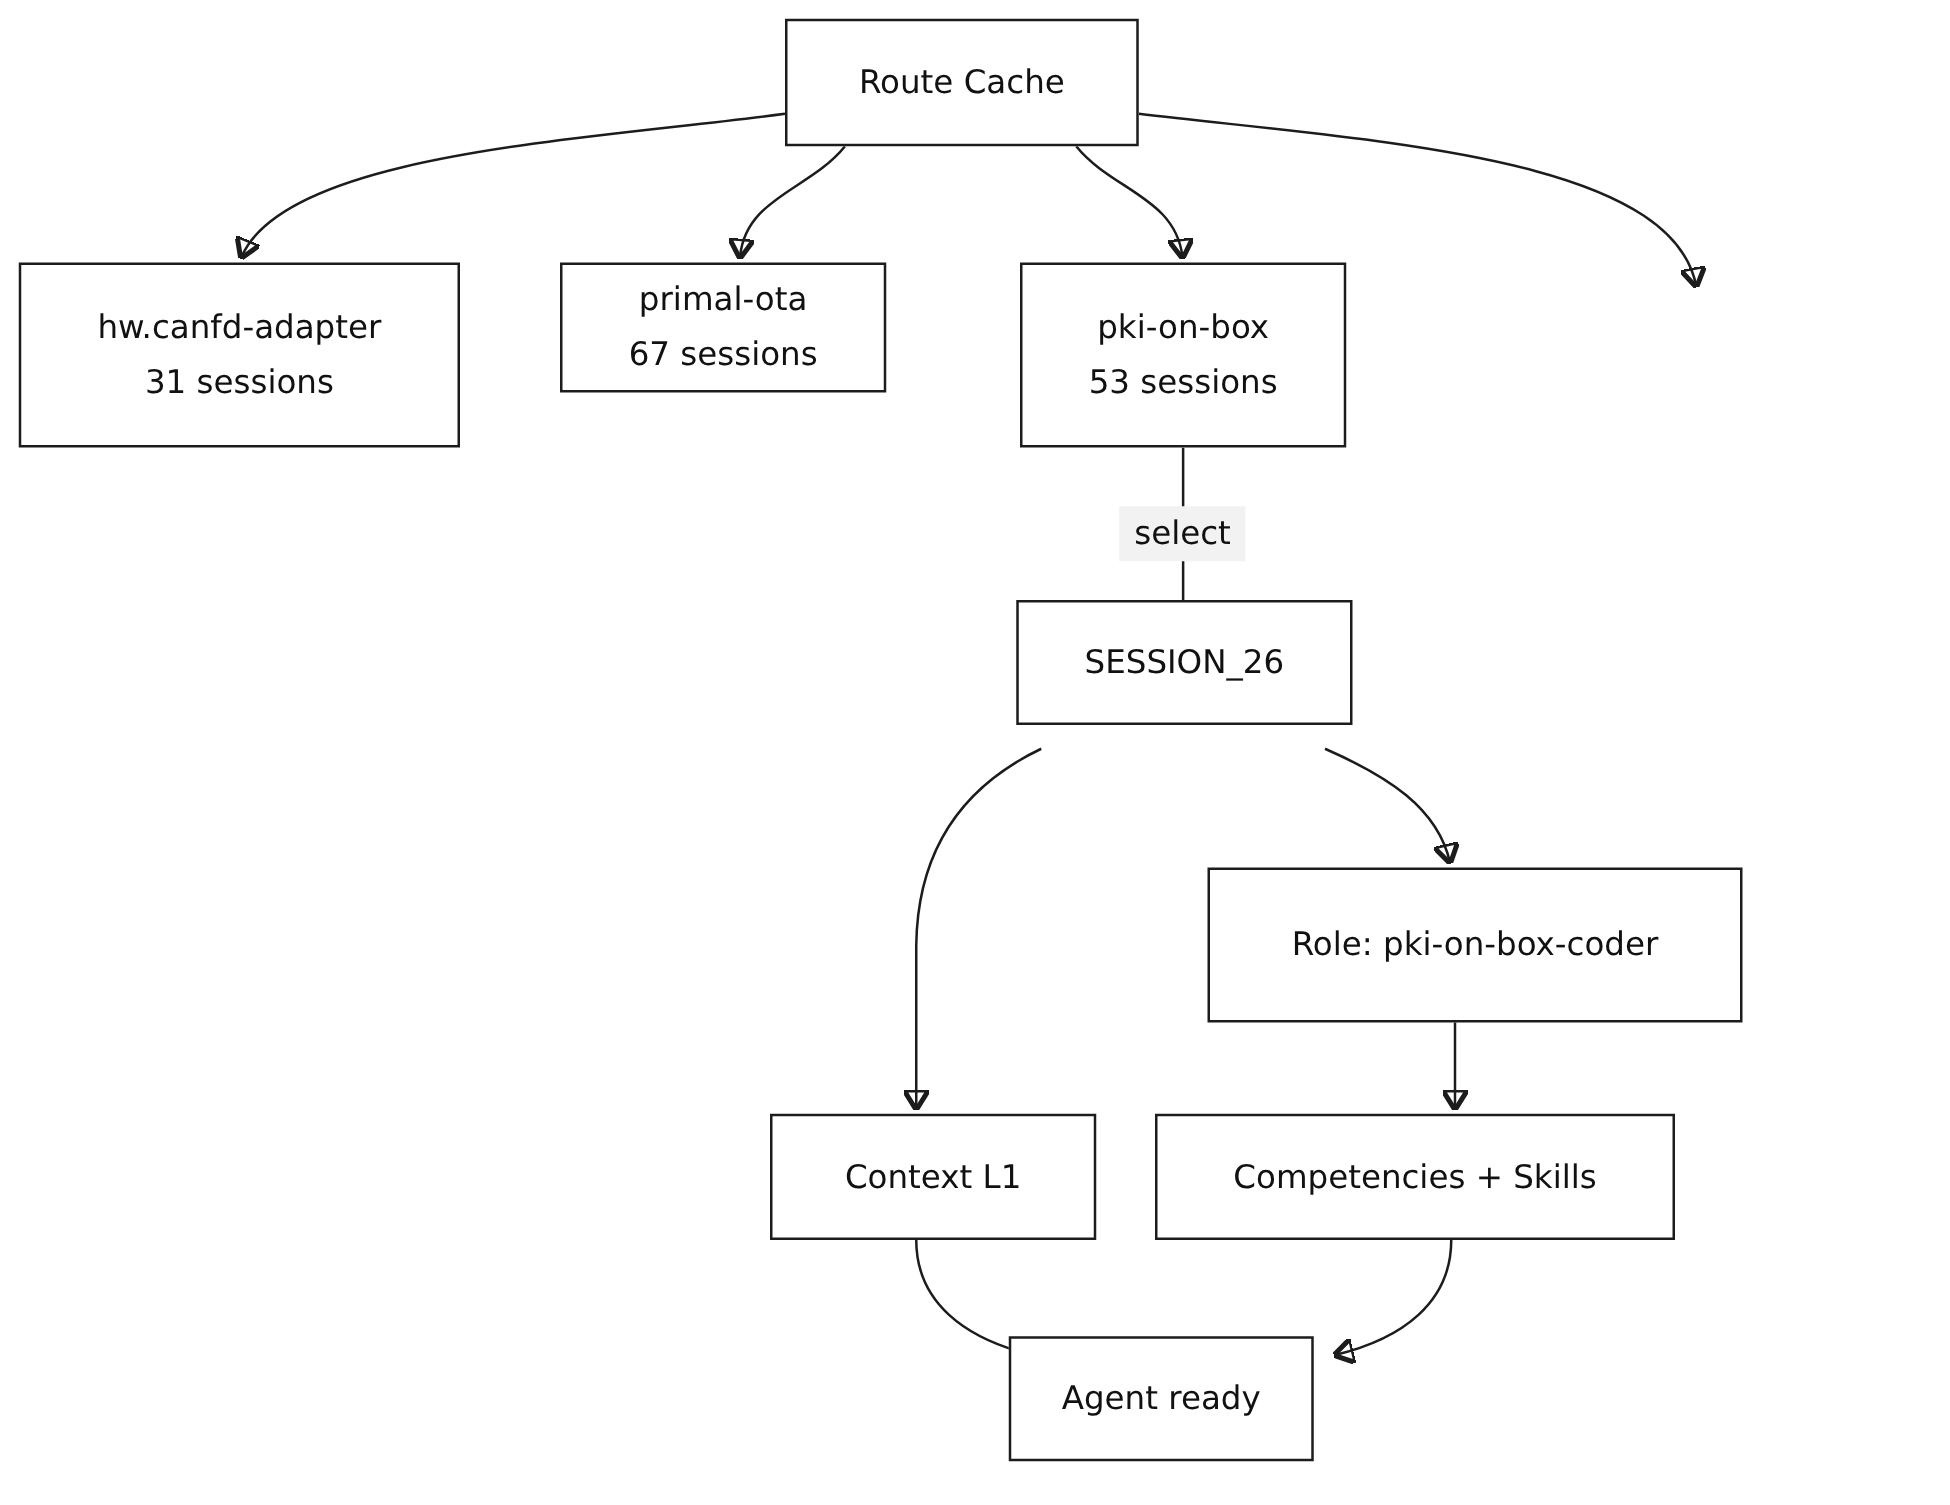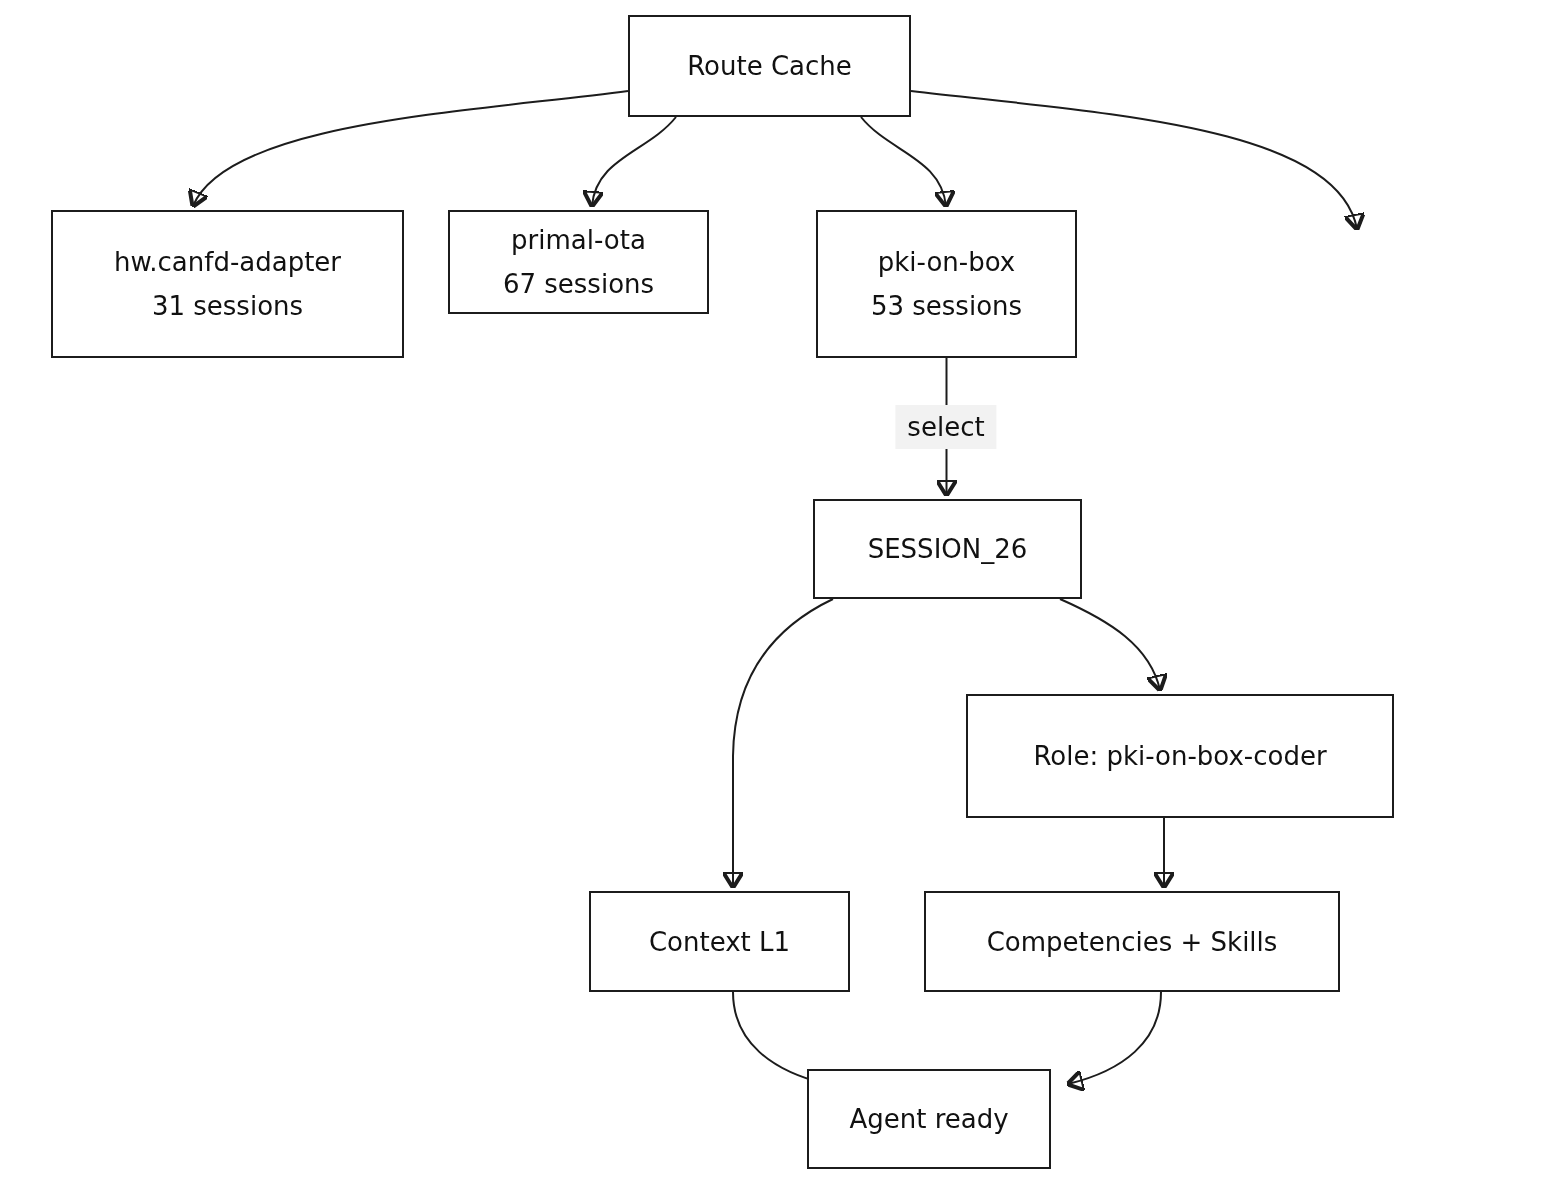--- a/index.html
+++ b/index.html
@@ -75,47 +75,47 @@
     <path d="M1060,599 C1110,621 1150,646 1160,690" marker-end="url(#arrow)"></path>
     <path d="M1164,797 L1164,887" marker-end="url(#arrow)"></path>
     <path d="M733,992 C733,1042 772,1071 826,1084" marker-end="url(#arrow)"></path>
     <path d="M1161,992 C1161,1042 1122,1071 1068,1084" marker-end="url(#arrow)"></path>
   </svg>
 
   <div class="node" style="left:628px; top:15px; width:283px; height:102px;">
     <span>Route Cache</span>
   </div>
 
-  <div class="node" style="left:15px; top:210px; width:353px; height:148px;margin-left:36px;">
+  <div class="node" style="left:15px; top:210px; width:353px; height:148px;">
     <span>hw.canfd-adapter</span>
     <span>31 sessions</span>
   </div>
 
   <div class="node" style="left:448px; top:210px; width:261px; height:104px;">
     <span>primal-ota</span>
     <span>67 sessions</span>
   </div>
 
   <div class="node" style="left:816px; top:210px; width:261px; height:148px;">
     <span>pki-on-box</span>
     <span>53 sessions</span>
   </div>
 
 
   <div class="edge-label" style="left:946px; top:427px;">select</div>
 
-  <div class="node" style="left:813px; top:499px; width:269px; height:100px;">
+  <div class="node" style="left:813px; top:480px; width:269px; height:100px;">
     <span>SESSION_26</span>
   </div>
 
   <div class="node" style="left:950px; top:694px; width:428px; height:124px;margin-left:16px;">
     <span>Role: pki-on-box-coder</span>
   </div>
 
-  <div class="node" style="left:589px; top:891px; width:261px; height:101px;">
+  <div class="node" style="left:616px; top:891px; width:261px; height:101px;">
     <span>Context L1</span>
   </div>
 
   <div class="node" style="left:924px; top:891px; width:416px; height:101px;">
     <span>Competencies + Skills</span>
   </div>
 
   <div class="node" style="left:807px; top:1069px; width:244px; height:100px;">
     <span>Agent ready</span>
   </div>

